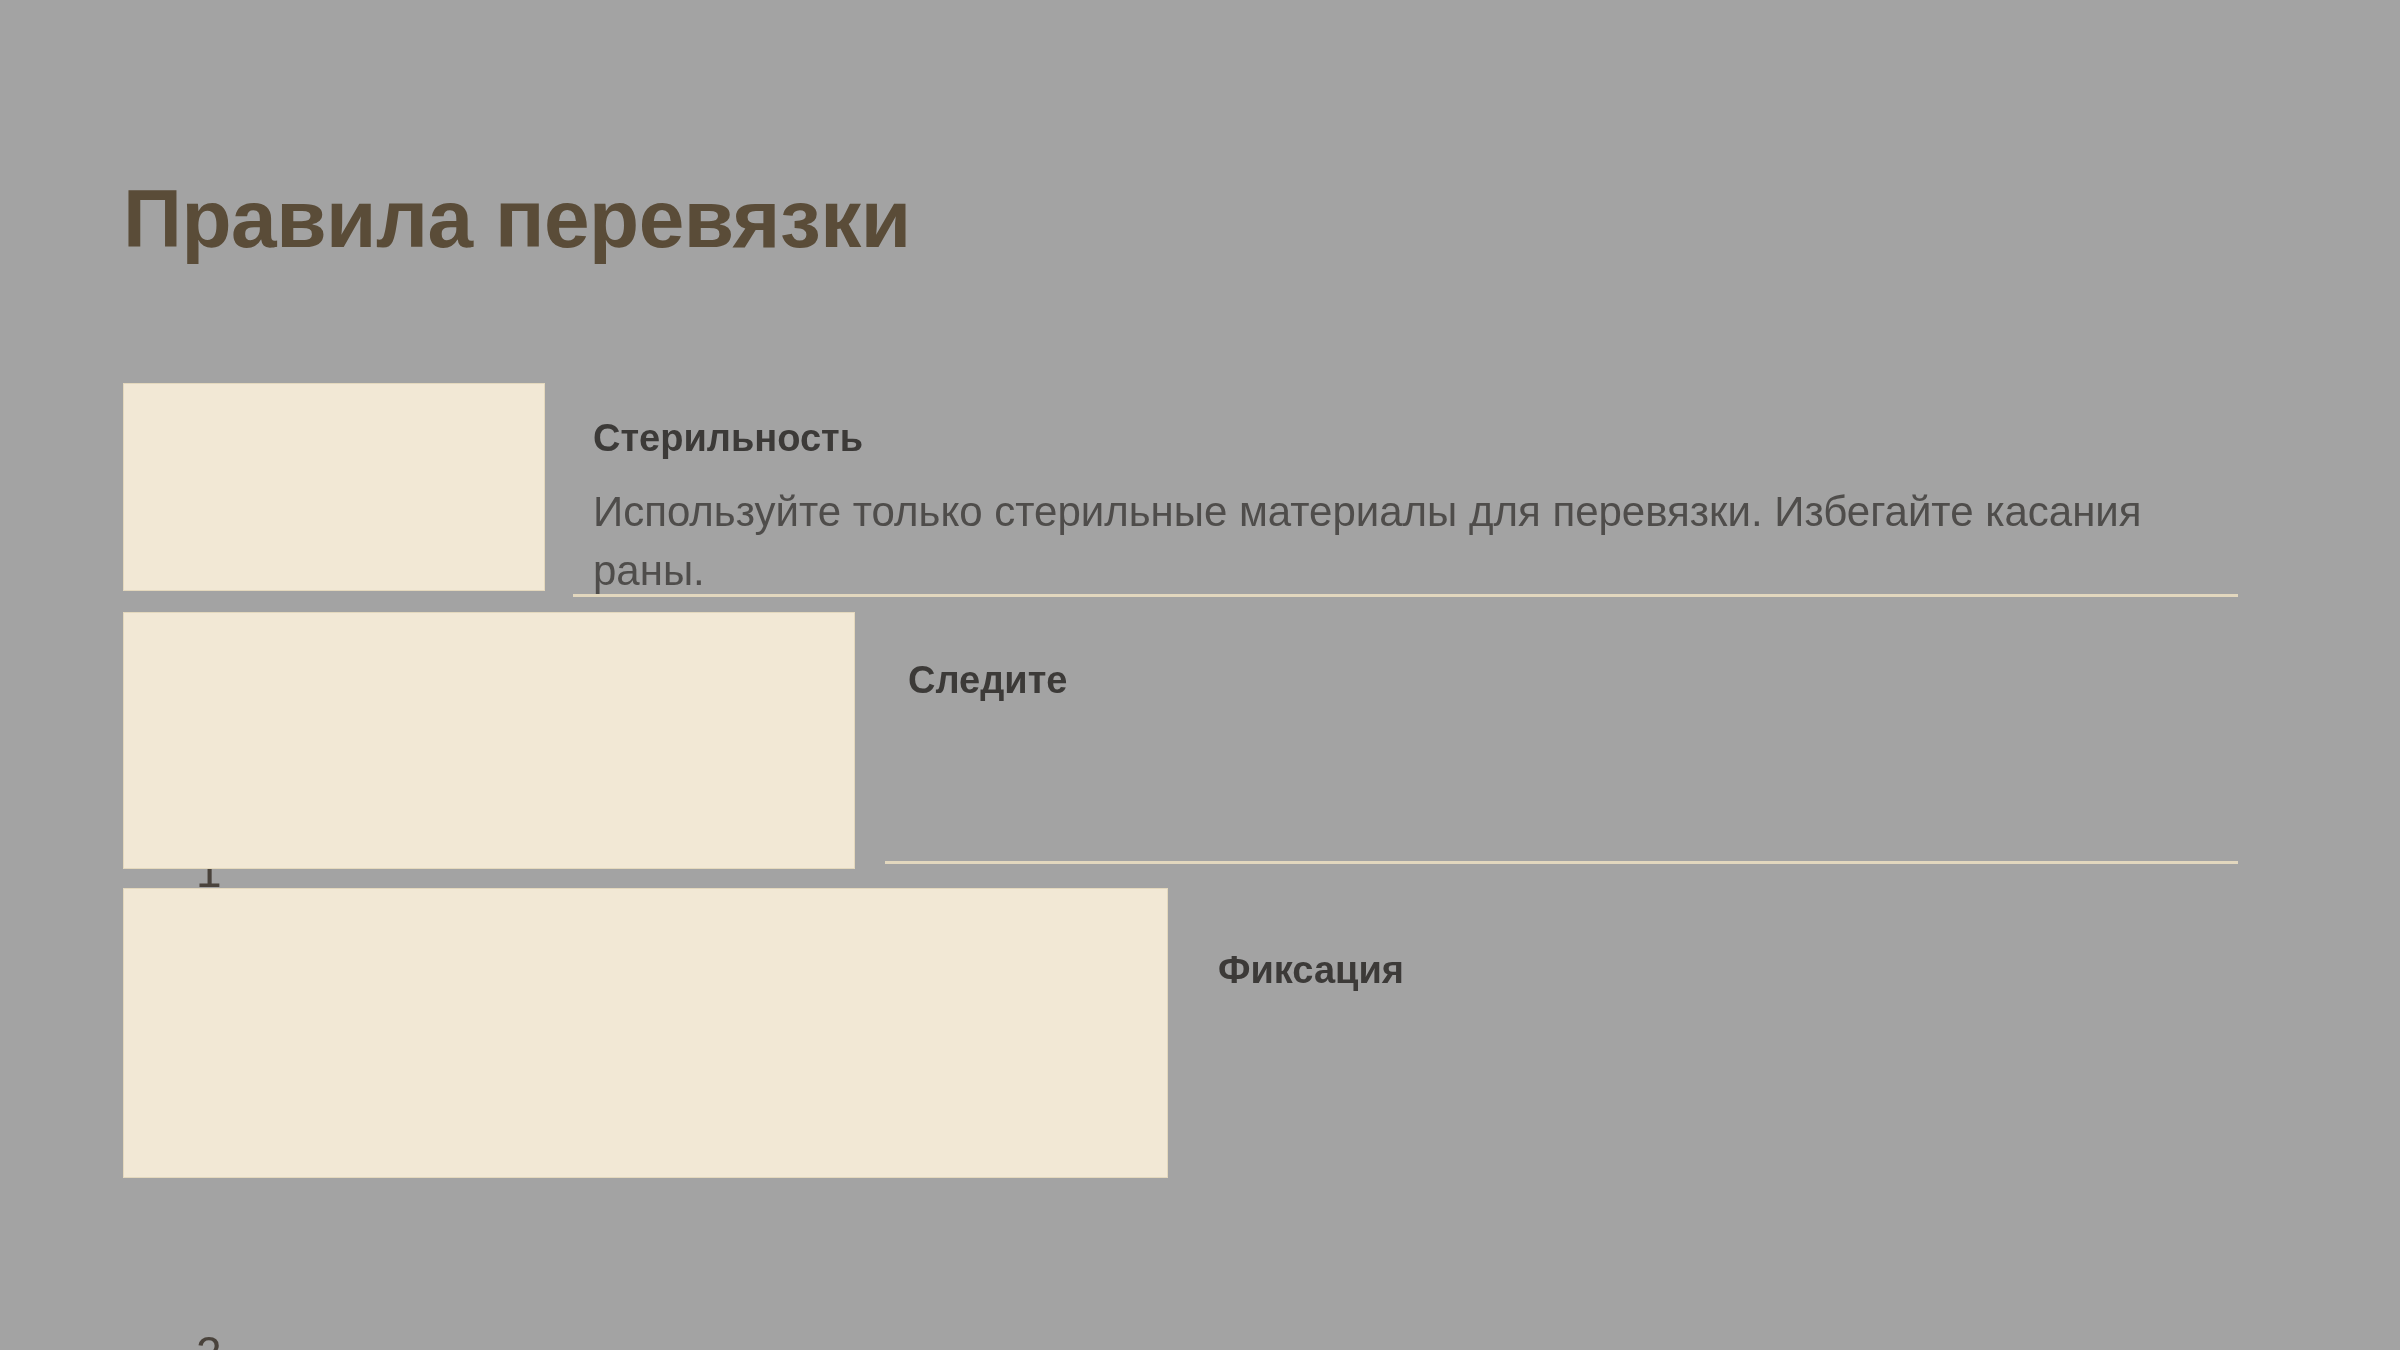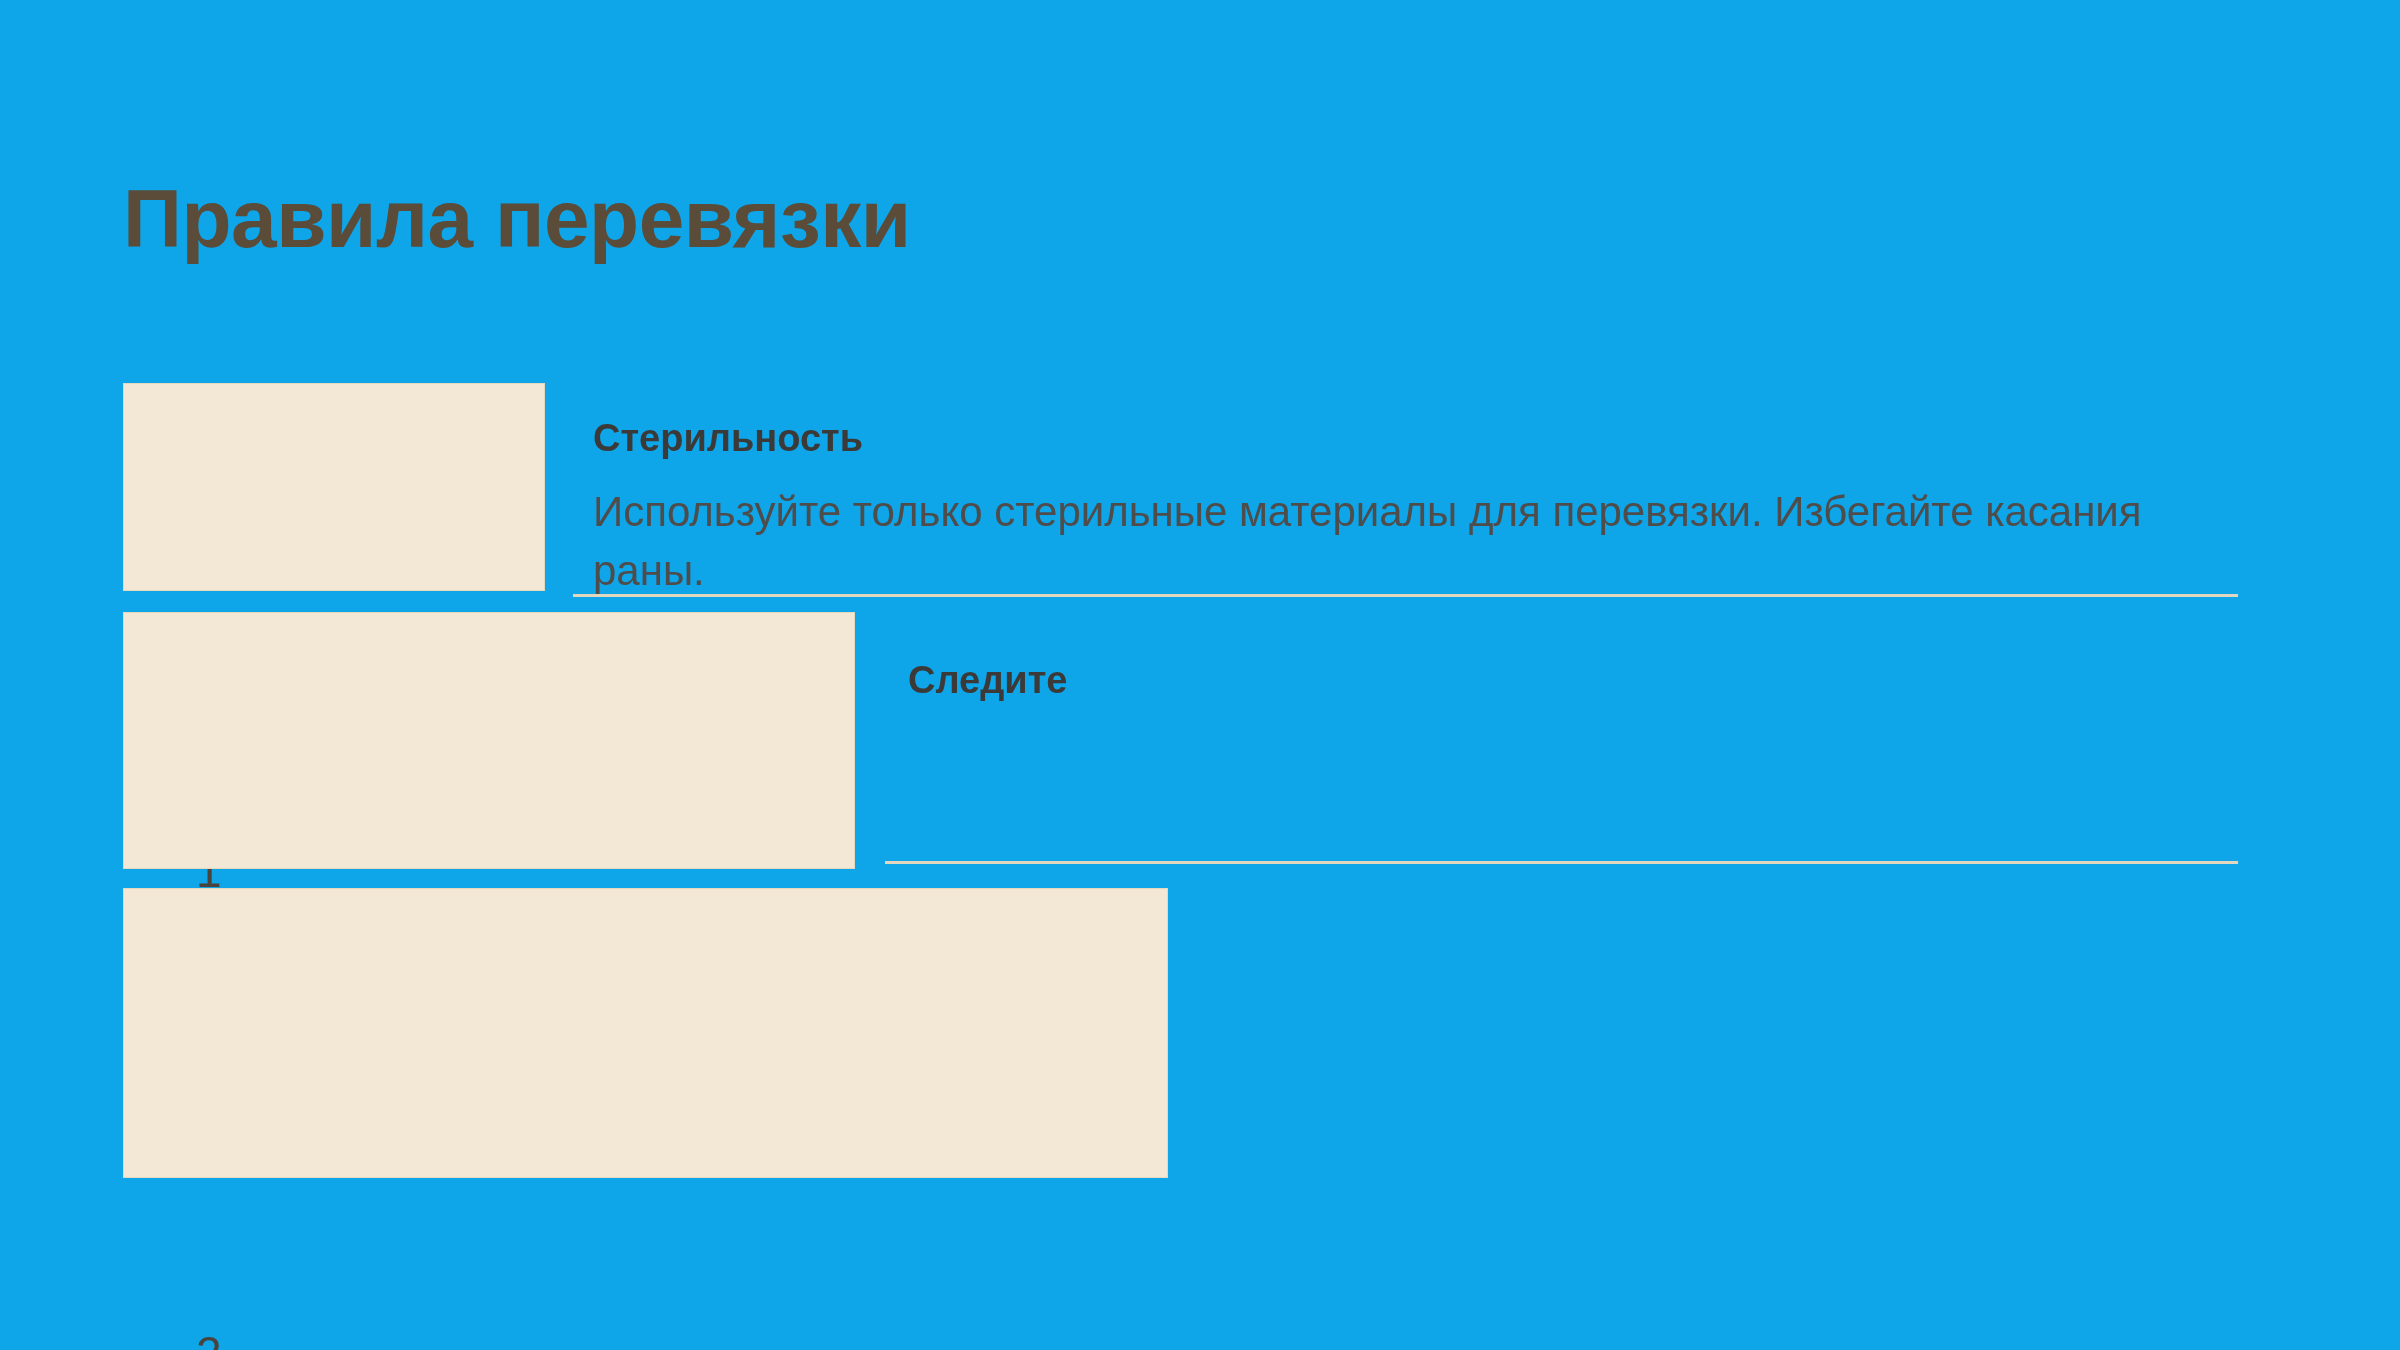--- a/index.html
+++ b/index.html
@@ -13,21 +13,21 @@
     font-family: "Liberation Sans", "DejaVu Sans", sans-serif;
     overflow: hidden;
     position: relative;
   }
 
   #slide {
     position: absolute;
     left: 0; top: 0;
     width: 2400px;
     height: 1350px;
-    background: #0ea5e9;
+    background: #a3a3a3;
   }
 
   
   #page-title {
     position: absolute;
     left: 123px;
     top: 178px;
     font-size: 82px;
     font-weight: bold;
     color: #5A4C38;
@@ -128,16 +128,17 @@
       <div class="step-heading">Следите</div>
     </div>
     <div class="step-separator"></div>
   </div>
 
   <div class="step-row" id="step-row-3">
     <div class="step-box">
       
     </div>
     <div class="step-text">
+      <div class="step-heading">Фиксация</div>
     </div>
   </div>
 
 </div>
 
 </body></html>

